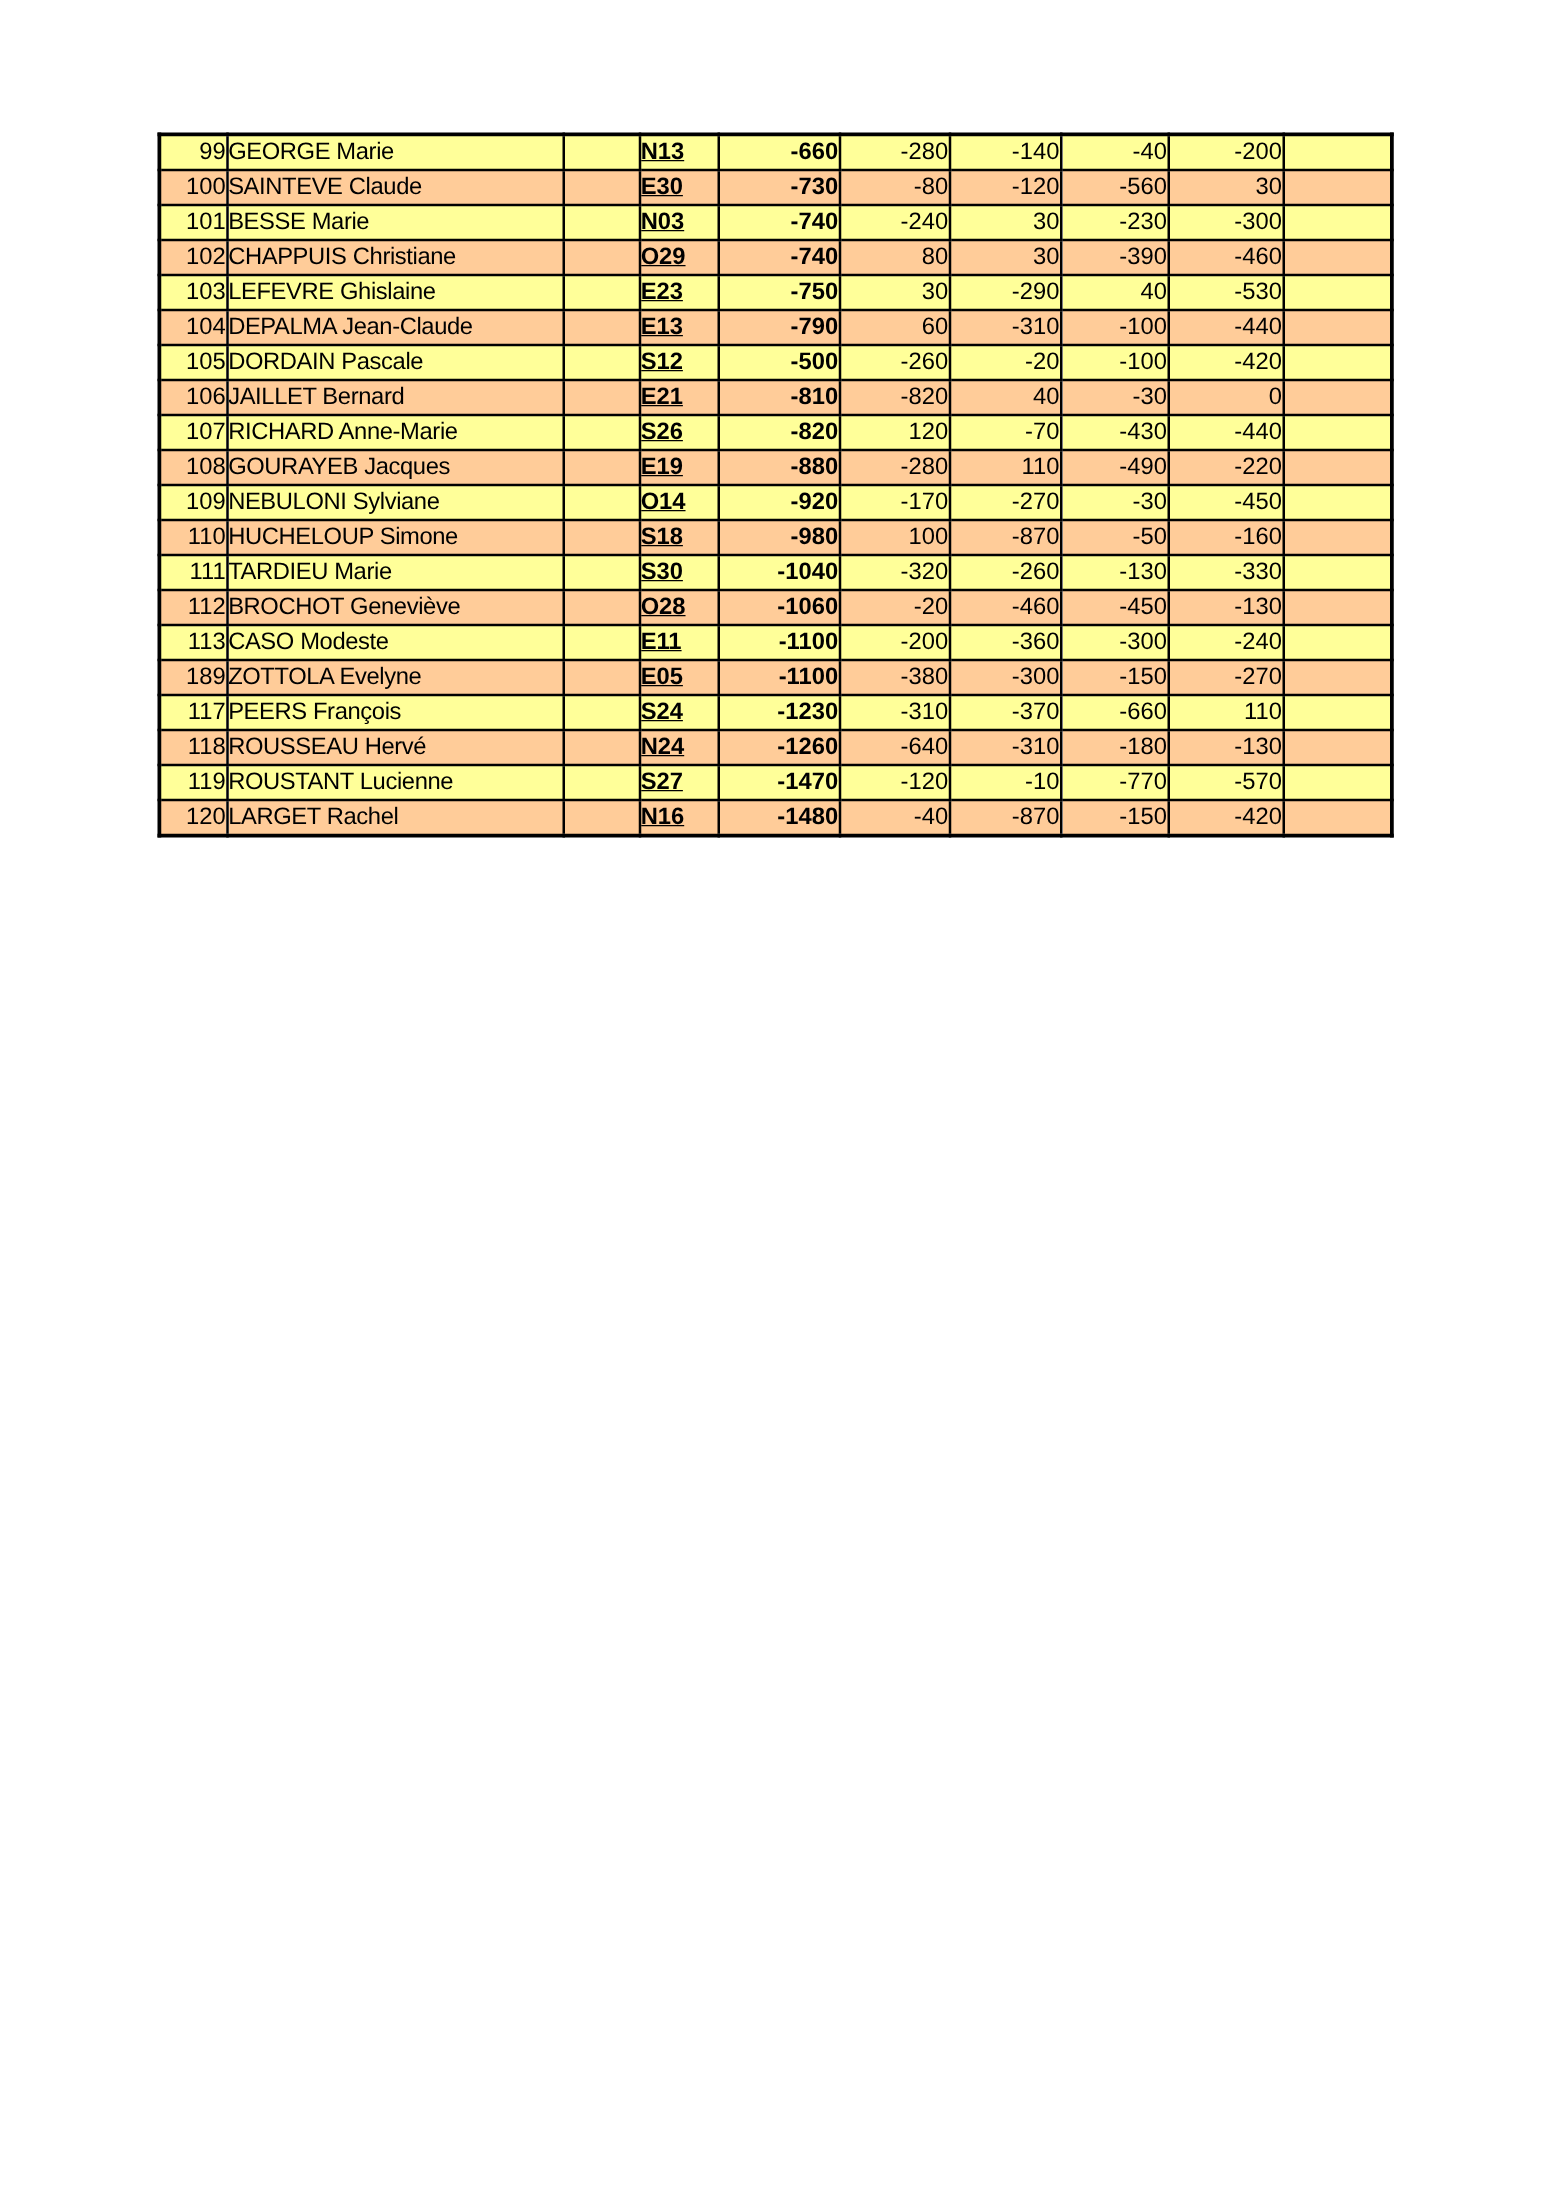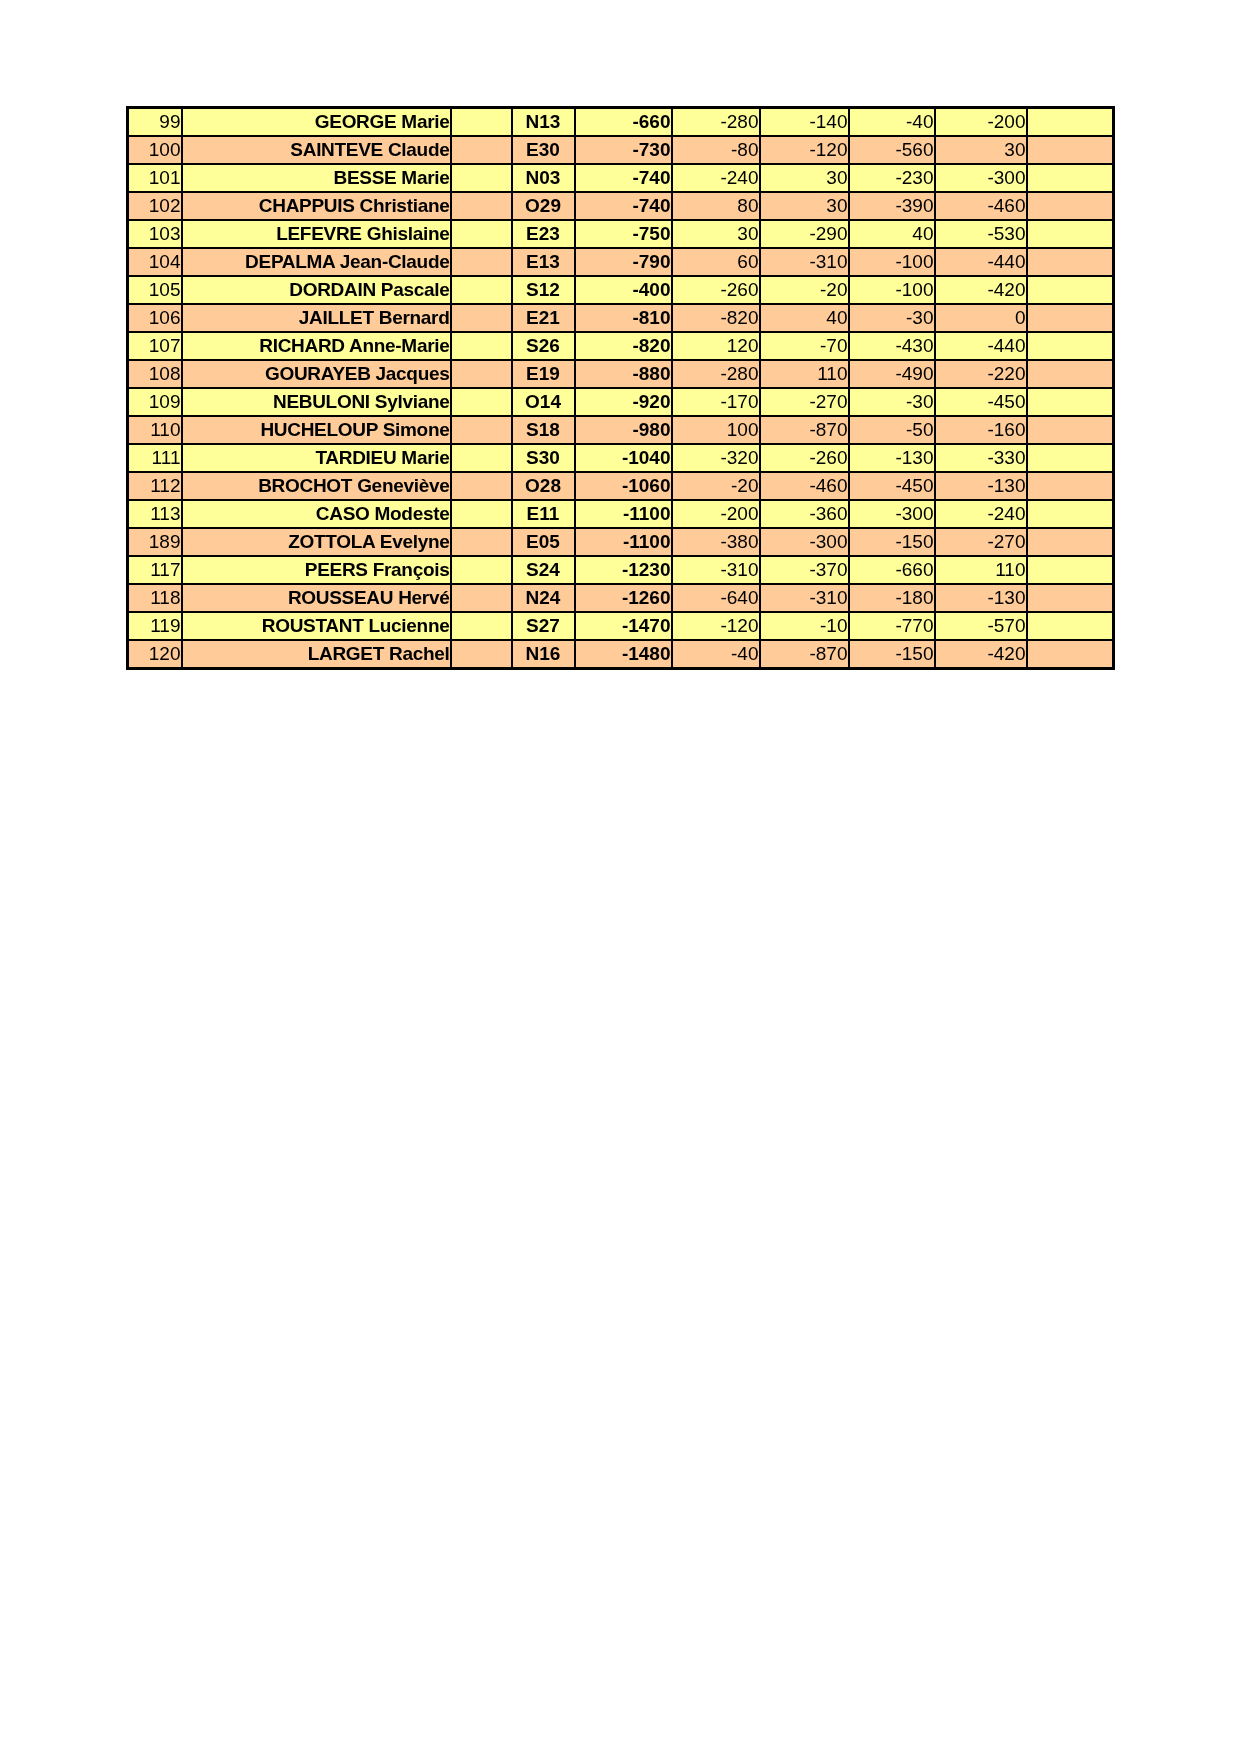--- a/index.html
+++ b/index.html
@@ -26,22 +26,22 @@
     padding: 0;
     font-size: 19px;
     line-height: 26px;
     vertical-align: middle;
     overflow: hidden;
     white-space: nowrap;
   }
   tr.row-yellow td { background: #FFFF99; }
   tr.row-orange td { background: #FFCC99; }
   td.c-rank  { text-align: right; padding-right: 11px; }
-  td.c-name  { text-align: right;  padding-left: 5px; font-weight: bold; letter-spacing: -0.3px; }
-  td.c-pos   { text-align: center; font-weight: bold; }
+  td.c-name  { text-align: left;  padding-left: 5px; font-weight: normal; letter-spacing: -0.3px; }
+  td.c-pos   { text-align: left; font-weight: bold; text-decoration: underline; }
   td.c-total { text-align: right; padding-right: 10px; font-weight: bold; }
   td.c-score { text-align: right; padding-right: 8px; }
 </style>
 </head>
 <body>
 
 <div class="page">
   <table class="results">
     <colgroup>
       <col style="width:54px">
@@ -126,21 +126,21 @@
           <td class="c-score">-310</td>
           <td class="c-score">-100</td>
           <td class="c-score">-440</td>
           <td class="c-last"></td>
         </tr>
         <tr class="row-yellow">
           <td class="c-rank">105</td>
           <td class="c-name">DORDAIN Pascale</td>
           <td class="c-empty"></td>
           <td class="c-pos">S12</td>
-          <td class="c-total">-400</td>
+          <td class="c-total">-500</td>
           <td class="c-score">-260</td>
           <td class="c-score">-20</td>
           <td class="c-score">-100</td>
           <td class="c-score">-420</td>
           <td class="c-last"></td>
         </tr>
         <tr class="row-orange">
           <td class="c-rank">106</td>
           <td class="c-name">JAILLET Bernard</td>
           <td class="c-empty"></td>

